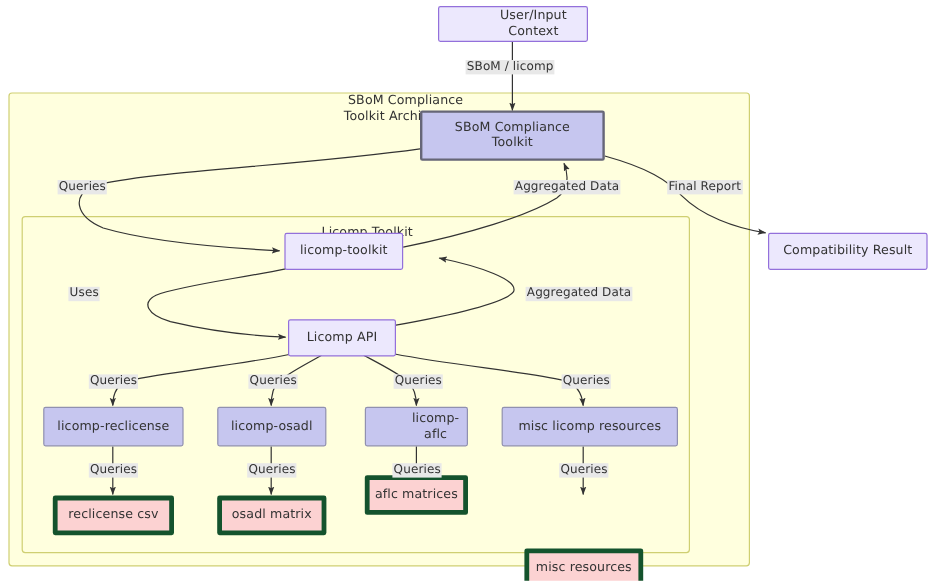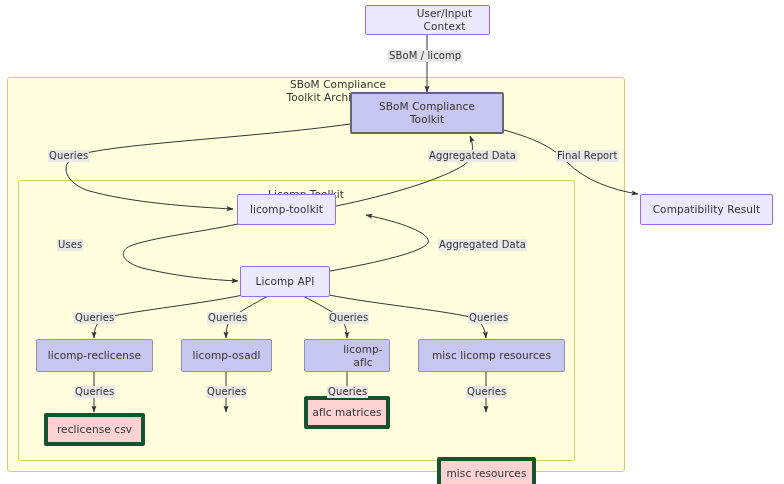--- a/index.html
+++ b/index.html
@@ -148,20 +148,21 @@
   <div class="node node-blue" style="left:36px; top:339px; width:117px; height:33px;">licomp-reclicense</div>
 
   <div class="node node-blue" style="left:181px; top:339px; width:91px; height:33px;">licomp-osadl</div>
 
   <div class="node node-blue" style="left:304px; top:339px; width:86px; height:33px;padding-left:32px;">licomp-aflc</div>
 
   <div class="node node-blue" style="left:418px; top:339px; width:147px; height:33px;">misc licomp resources</div>
 
   <div class="node node-pink" style="left:44px; top:413px; width:101px; height:33px;">reclicense csv</div>
 
+  <div class="node node-pink" style="left:181px; top:413px; width:91px; height:33px;">osadl matrix</div>
 
   <div class="node node-pink" style="left:304px; top:396px; width:86px; height:33px;">aflc matrices</div>
 
   <div class="node node-pink" style="left:437px; top:413px; width:99px; height:33px;margin-top:44px;">misc resources</div>
 
   <div class="edge-label" style="left:388px; top:50px;">SBoM / licomp</div>
 
   <div class="edge-label" style="left:48px; top:150px;">Queries</div>
 
   <div class="edge-label" style="left:428px; top:150px;">Aggregated Data</div>

